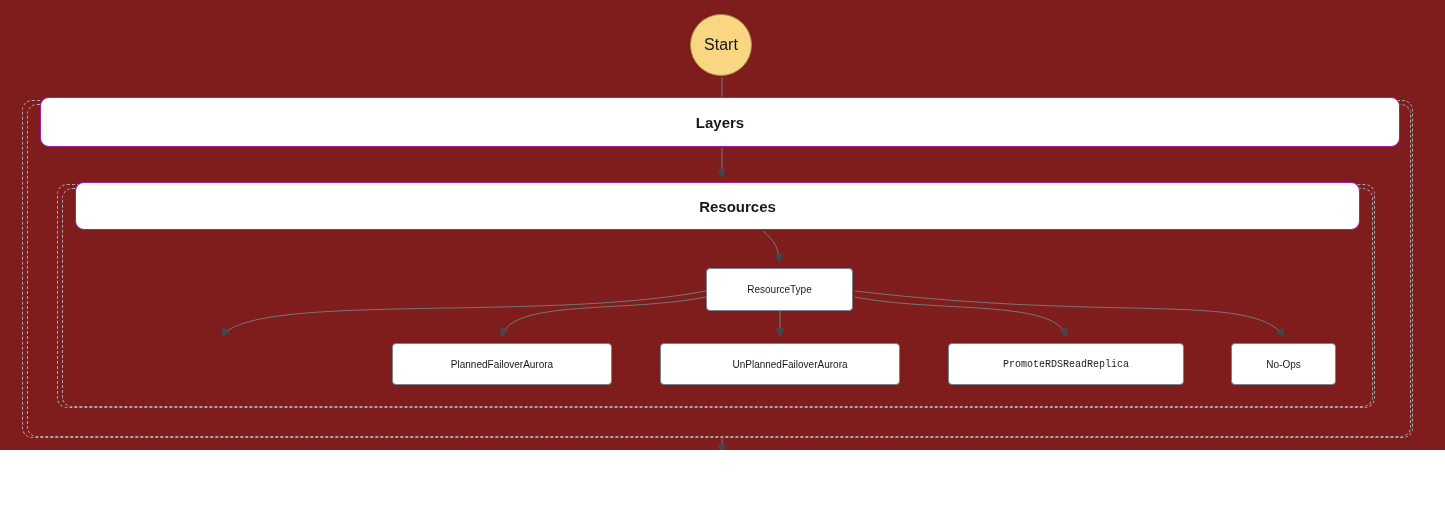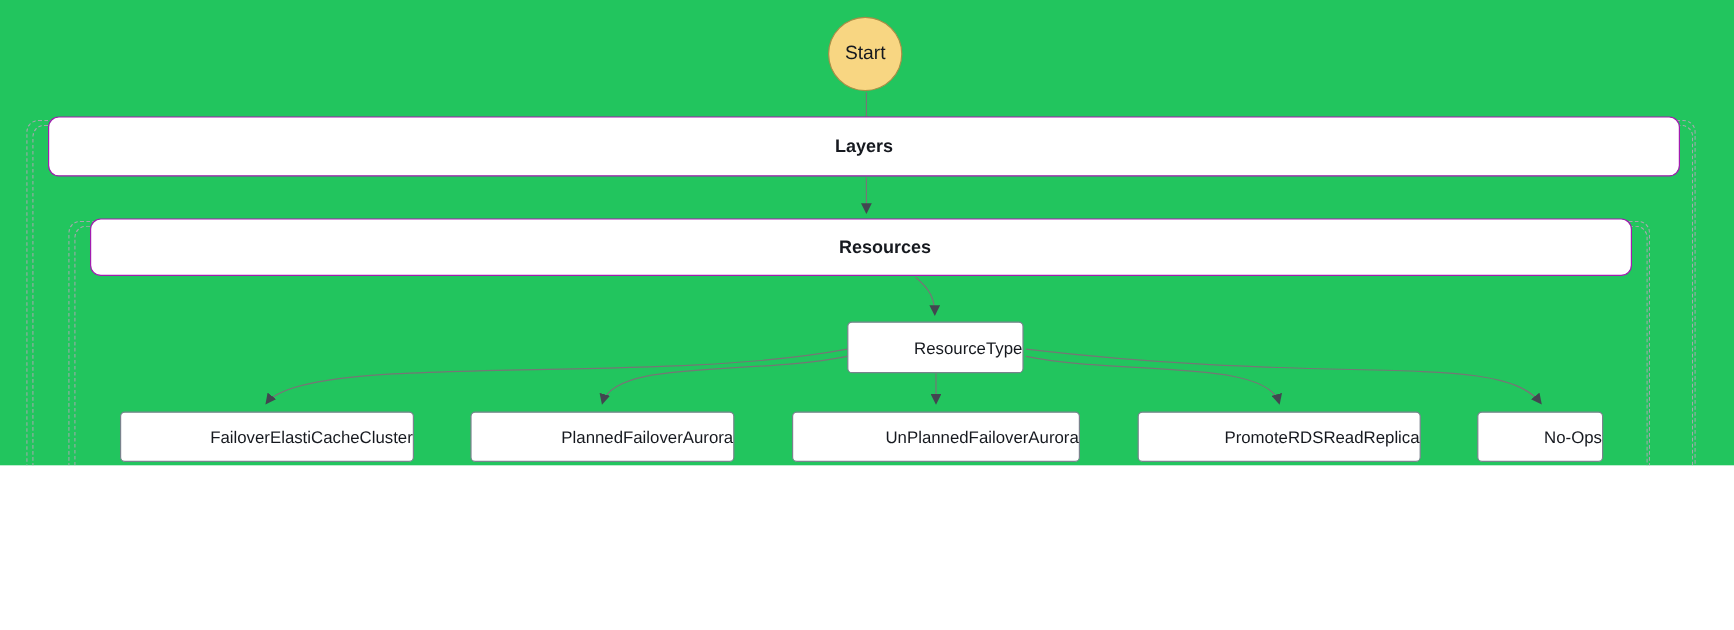--- a/index.html
+++ b/index.html
@@ -1,17 +1,17 @@
 <!DOCTYPE html>
 <html><head>
 <meta charset="utf-8">
 <style>
   html,body{margin:0;padding:0;background:#fff;}
   .canvas{
-    position:relative;width:1445px;height:388px;background:#22c55e;
+    position:relative;width:1445px;height:450px;background:#7f1d1d;
     font-family:"Liberation Sans",sans-serif;color:#16191F;overflow:hidden;
   }
   
   .terminal{
     position:absolute;border-radius:50%;
     background:#F8D682;border:1px solid #A98E47;
     display:flex;align-items:center;justify-content:center;
     font-size:16px;color:#16191F;z-index:3;box-sizing:border-box;
   }
   .terminal.start{left:690px;top:14px;width:62px;height:62px;}
@@ -31,28 +31,28 @@
   .group-header{
     position:absolute;background:#ffffff;border:1px solid #a21caf;border-radius:9px;
     box-sizing:border-box;z-index:3;display:flex;align-items:center;justify-content:center;
     font-weight:bold;font-size:15px;color:#16191F;
   }
   .header-layers{left:40px;top:97px;width:1360px;height:50px;}
   .header-resources{left:75px;top:182px;width:1285px;height:48px;padding-left:40px;}
   
   .node{
     position:absolute;background:#ffffff;border:1px solid #79838D;border-radius:4px;
-    box-sizing:border-box;z-index:2;display:flex;align-items:center;justify-content:flex-end;
-    font-size:14px;color:#16191F;white-space:nowrap;
+    box-sizing:border-box;z-index:2;display:flex;align-items:center;justify-content:center;
+    font-size:10px;color:#16191F;white-space:nowrap;
   }
   .node-resource-type{left:706px;top:268px;width:147px;height:43px;}
   .node-b0{left:100px;top:343px;width:245px;height:42px;}
   .node-b1{left:392px;top:343px;width:220px;height:42px;}
   .node-b2{left:660px;top:343px;width:240px;height:42px;padding-left:20px;}
-  .node-b3{left:948px;top:343px;width:236px;height:42px;}
+  .node-b3{left:948px;top:343px;width:236px;height:42px;font-family:Liberation Mono, monospace;}
   .node-b4{left:1231px;top:343px;width:105px;height:42px;}
   
   .edges{position:absolute;left:0;top:0;z-index:1;pointer-events:none;}
 </style>
 </head>
 <body>
 
 <div class="canvas">
 
   <svg class="edges" width="1445" height="525" viewBox="0 0 1445 525">
@@ -85,23 +85,20 @@
 
   <div class="group-frame frame-resources"></div>
   <div class="group-header header-resources">
     <span>Resources</span>
   </div>
 
   <div class="node node-resource-type">
     <span>ResourceType</span>
   </div>
 
-  <div class="node node-b0">
-    <span>FailoverElastiCacheCluster</span>
-  </div>
   <div class="node node-b1">
     <span>PlannedFailoverAurora</span>
   </div>
   <div class="node node-b2">
     <span>UnPlannedFailoverAurora</span>
   </div>
   <div class="node node-b3">
     <span>PromoteRDSReadReplica</span>
   </div>
   <div class="node node-b4">

